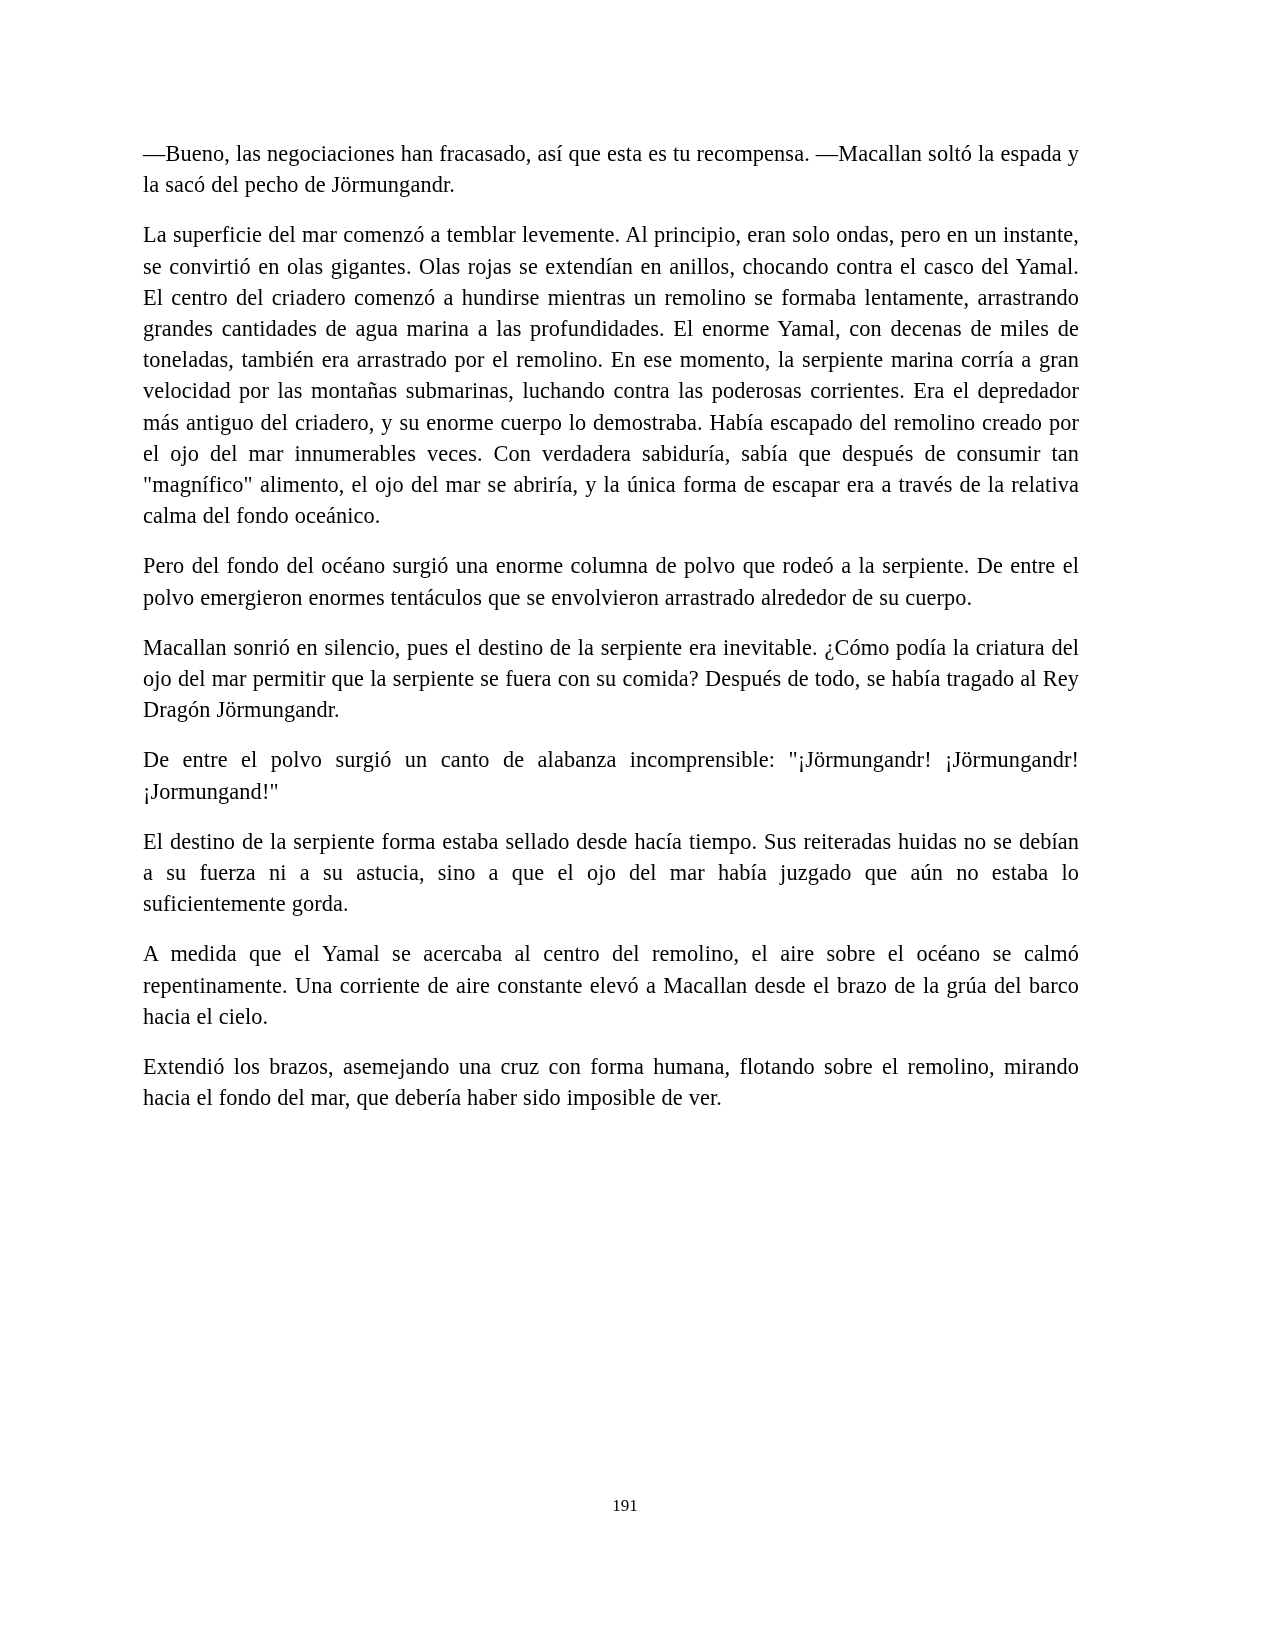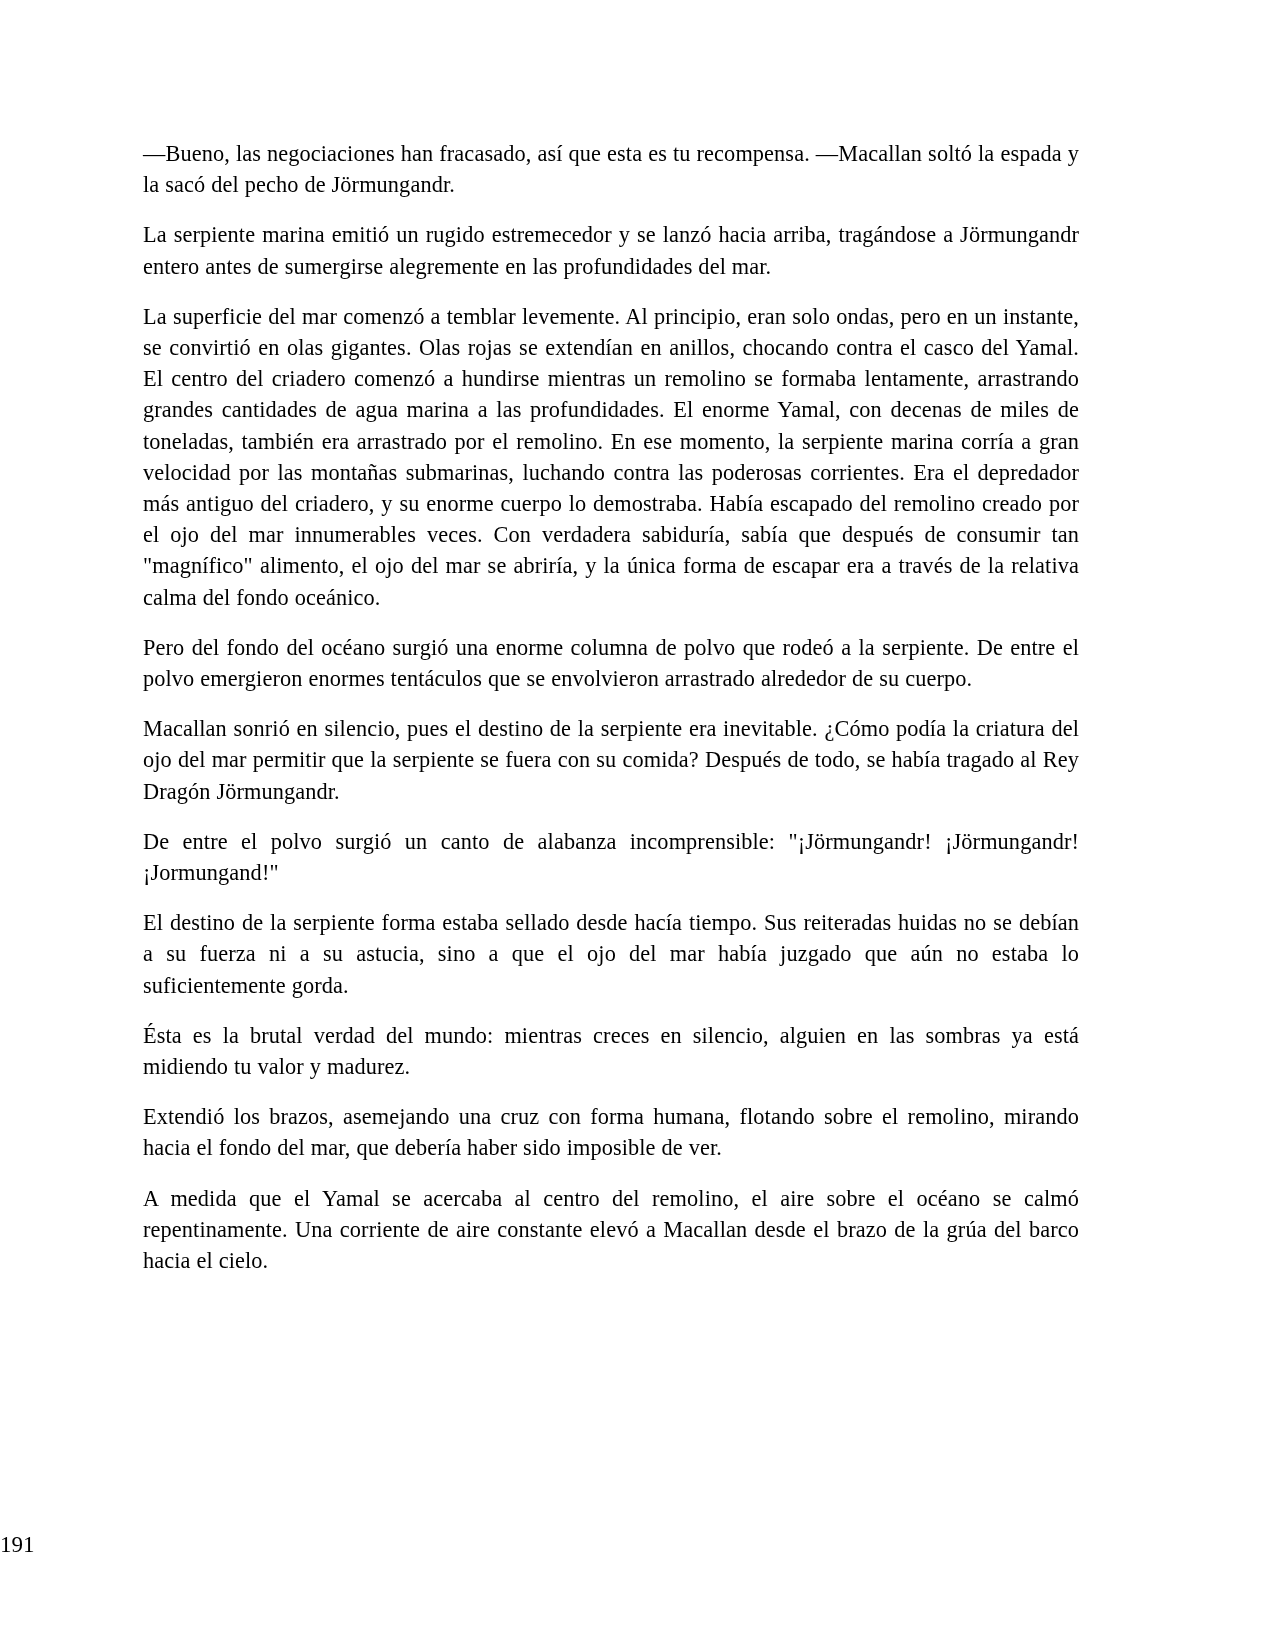--- a/index.html
+++ b/index.html
@@ -37,39 +37,38 @@
     word-spacing: 0.01em;
     letter-spacing: 0.005em;
   }
   .para:last-child {
     margin-bottom: 0;
   }
   .page-number {
     position: absolute;
     left: 0;
     right: 0;
-    top: 1532px;
-    font-size: 23px;
+    top: 1493px;
+    text-align: center;
+    font-size: 17px;
     line-height: 26px;
     font-family: "Liberation Serif", "DejaVu Serif", serif;
   }
 </style>
 </head>
 <body>
 
 <div class="page">
 
   <div class="content">
     <p class="para">—Bueno, las negociaciones han fracasado, así que esta es tu recompensa. —Macallan soltó la espada y la sacó del pecho de Jörmungandr.</p>
-    <p class="para">La serpiente marina emitió un rugido estremecedor y se lanzó hacia arriba, tragándose a Jörmungandr entero antes de sumergirse alegremente en las profundidades del mar.</p>
     <p class="para">La superficie del mar comenzó a temblar levemente. Al principio, eran solo ondas, pero en un instante, se convirtió en olas gigantes. Olas rojas se extendían en anillos, chocando contra el casco del Yamal. El centro del criadero comenzó a hundirse mientras un remolino se formaba lentamente, arrastrando grandes cantidades de agua marina a las profundidades. El enorme Yamal, con decenas de miles de toneladas, también era arrastrado por el remolino. En ese momento, la serpiente marina corría a gran velocidad por las montañas submarinas, luchando contra las poderosas corrientes. Era el depredador más antiguo del criadero, y su enorme cuerpo lo demostraba. Había escapado del remolino creado por el ojo del mar innumerables veces. Con verdadera sabiduría, sabía que después de consumir tan "magnífico" alimento, el ojo del mar se abriría, y la única forma de escapar era a través de la relativa calma del fondo oceánico.</p>
     <p class="para">Pero del fondo del océano surgió una enorme columna de polvo que rodeó a la serpiente. De entre el polvo emergieron enormes tentáculos que se envolvieron arrastrado alrededor de su cuerpo.</p>
     <p class="para">Macallan sonrió en silencio, pues el destino de la serpiente era inevitable. ¿Cómo podía la criatura del ojo del mar permitir que la serpiente se fuera con su comida? Después de todo, se había tragado al Rey Dragón Jörmungandr.</p>
     <p class="para">De entre el polvo surgió un canto de alabanza incomprensible: "¡Jörmungandr! ¡Jörmungandr! ¡Jormungand!"</p>
     <p class="para">El destino de la serpiente forma estaba sellado desde hacía tiempo. Sus reiteradas huidas no se debían a su fuerza ni a su astucia, sino a que el ojo del mar había juzgado que aún no estaba lo suficientemente gorda.</p>
-    <p class="para">Ésta es la brutal verdad del mundo: mientras creces en silencio, alguien en las sombras ya está midiendo tu valor y madurez.</p>
+    <p class="para">A medida que el Yamal se acercaba al centro del remolino, el aire sobre el océano se calmó repentinamente. Una corriente de aire constante elevó a Macallan desde el brazo de la grúa del barco hacia el cielo.</p>
     <p class="para">Extendió los brazos, asemejando una cruz con forma humana, flotando sobre el remolino, mirando hacia el fondo del mar, que debería haber sido imposible de ver.</p>
-    <p class="para">A medida que el Yamal se acercaba al centro del remolino, el aire sobre el océano se calmó repentinamente. Una corriente de aire constante elevó a Macallan desde el brazo de la grúa del barco hacia el cielo.</p>
   </div>
 
   <div class="page-number">191</div>
 
 </div>
 
 </body></html>

